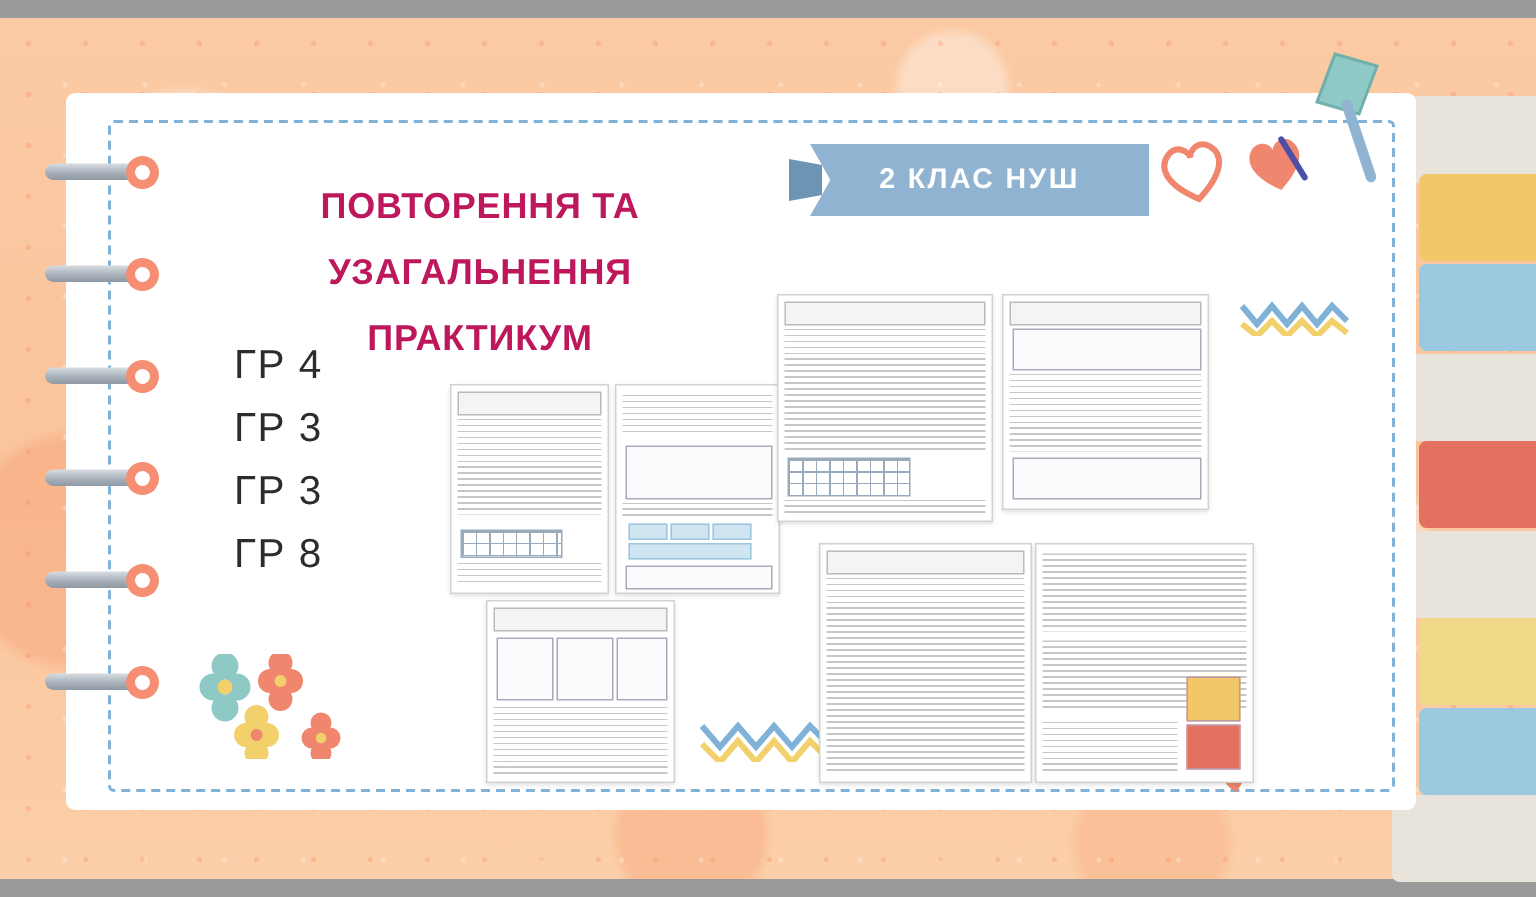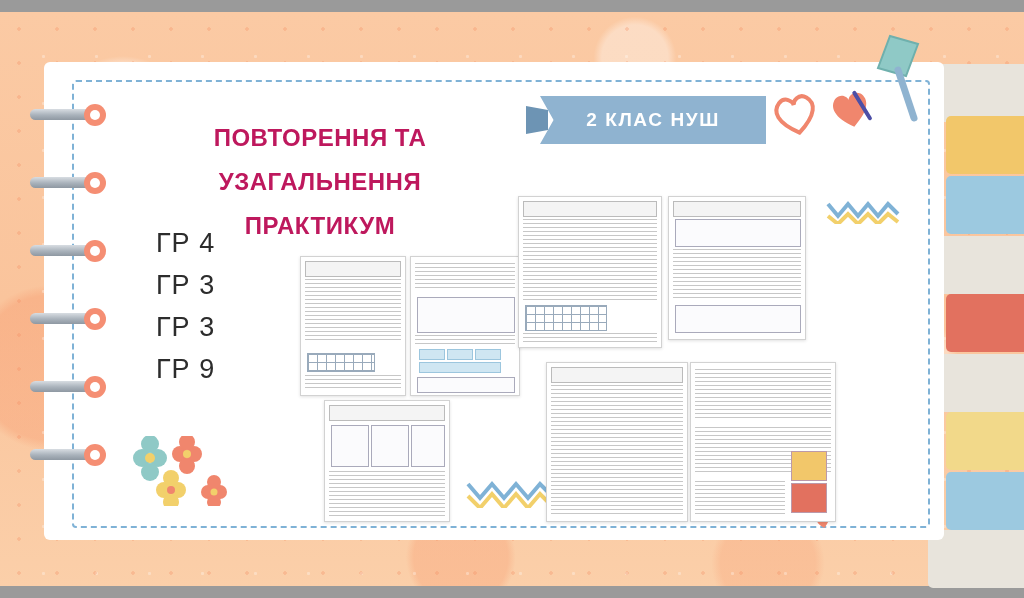--- a/index.html
+++ b/index.html
@@ -313,21 +313,21 @@
 
   <div class="title-block">
     <div class="title-line">ПОВТОРЕННЯ ТА УЗАГАЛЬНЕННЯ</div>
     <div class="title-line">ПРАКТИКУМ</div>
   </div>
 
   <div class="gr-list">
     <div class="gr-item">ГР 4</div>
     <div class="gr-item">ГР 3</div>
     <div class="gr-item">ГР 3</div>
-    <div class="gr-item">ГР 9</div>
+    <div class="gr-item">ГР 8</div>
   </div>
 
   <div class="banner">
     <div class="banner-tail"></div>
     <div class="banner-body"></div>
     <div class="banner-text">2 КЛАС НУШ</div>
   </div>
 
   <div class="clip">
     <svg width="74" height="96" viewBox="0 0 74 96">

